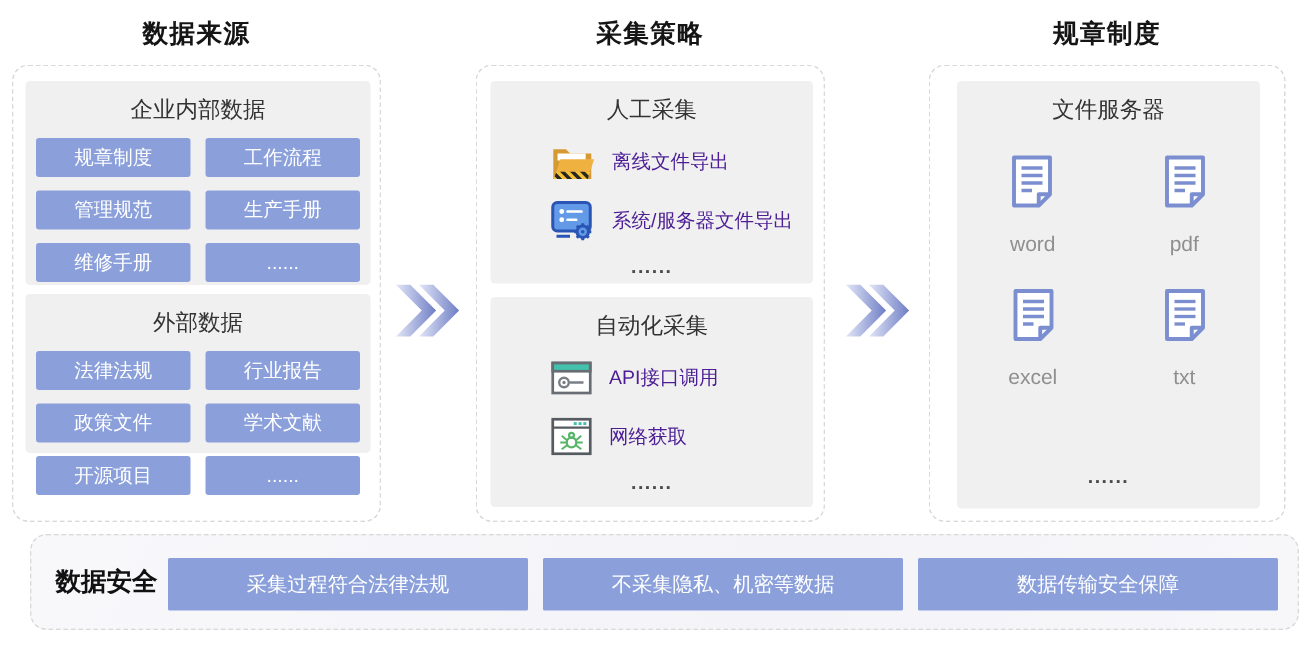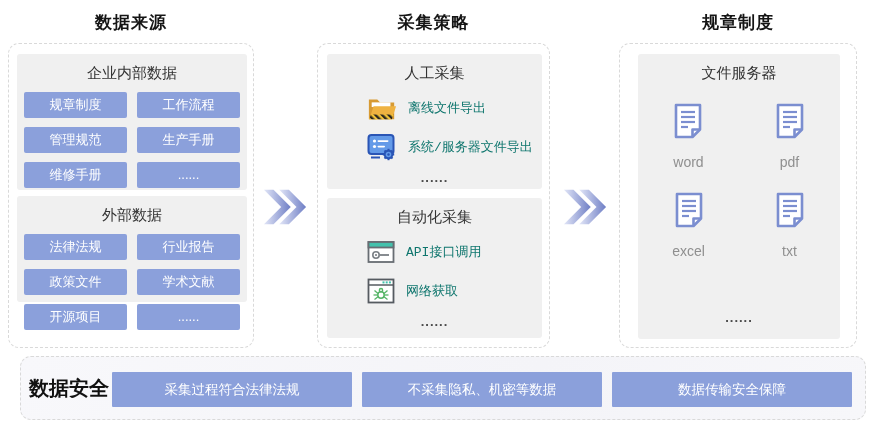--- a/index.html
+++ b/index.html
@@ -29,39 +29,39 @@
   .btn-grid{display:grid;grid-template-columns:1fr 1fr;gap:9px 10px;padding:9px 7px 0;}
   .pill{height:26px;line-height:26px;background:#8BA0DB;color:#fff;text-align:center;
         font-size:13px;border-radius:2px;overflow:hidden;white-space:nowrap;}
 
   
   .c-man{left:9px;top:10px;width:215px;height:135px;}
   .c-auto{left:9px;top:154px;width:215px;height:140px;}
   .mid-item{display:flex;align-items:center;gap:11px;margin:10px 0 0 40px;height:30px;}
   .mid-item + .mid-item{margin-top:9px;}
   .icon{display:inline-flex;align-items:center;justify-content:center;flex:0 0 auto;}
-  .mid-label{font-size:13px;color:#0f766e;font-family:Liberation Mono, monospace;}
+  .mid-label{font-size:13px;color:#4c1d95;}
   .dots{text-align:center;color:#4a4a4a;font-size:13px;font-weight:700;
         letter-spacing:1px;margin-top:8px;}
 
   
   .c-srv{left:18px;top:10px;width:202px;height:285px;}
   .file-grid{display:grid;grid-template-columns:1fr 1fr;row-gap:22px;
              padding-top:20px;justify-items:center;}
   .file{display:flex;flex-direction:column;align-items:center;gap:3px;}
   .file-label{font-size:14px;color:#8f8f8f;margin-top:12px;}
   .dots-abs{position:absolute;left:0;right:0;bottom:14px;margin-top:0;}
 
   
   .arrow{position:absolute;top:187px;width:46px;height:40px;}
   .a1{left:262px;} .a2{left:562px;}
 
   
   .sec-label{position:absolute;left:8px;top:0;height:64px;line-height:62px;
-             font-weight:700;font-size:20px;color:#111;width:84px;text-align:left;}
+             font-weight:700;font-size:17px;color:#111;width:84px;text-align:center;}
   .sec-bars{position:absolute;left:91px;right:13px;top:15px;display:flex;gap:10px;}
   .sec-bar{flex:1;height:35px;line-height:35px;background:#8BA0DB;color:#fff;
            font-size:13.5px;text-align:center;border-radius:1px;}
 </style>
 </head>
 <body>
 
 <div class="stage">
 
   <div class="hdr hdr1">数据来源</div>

